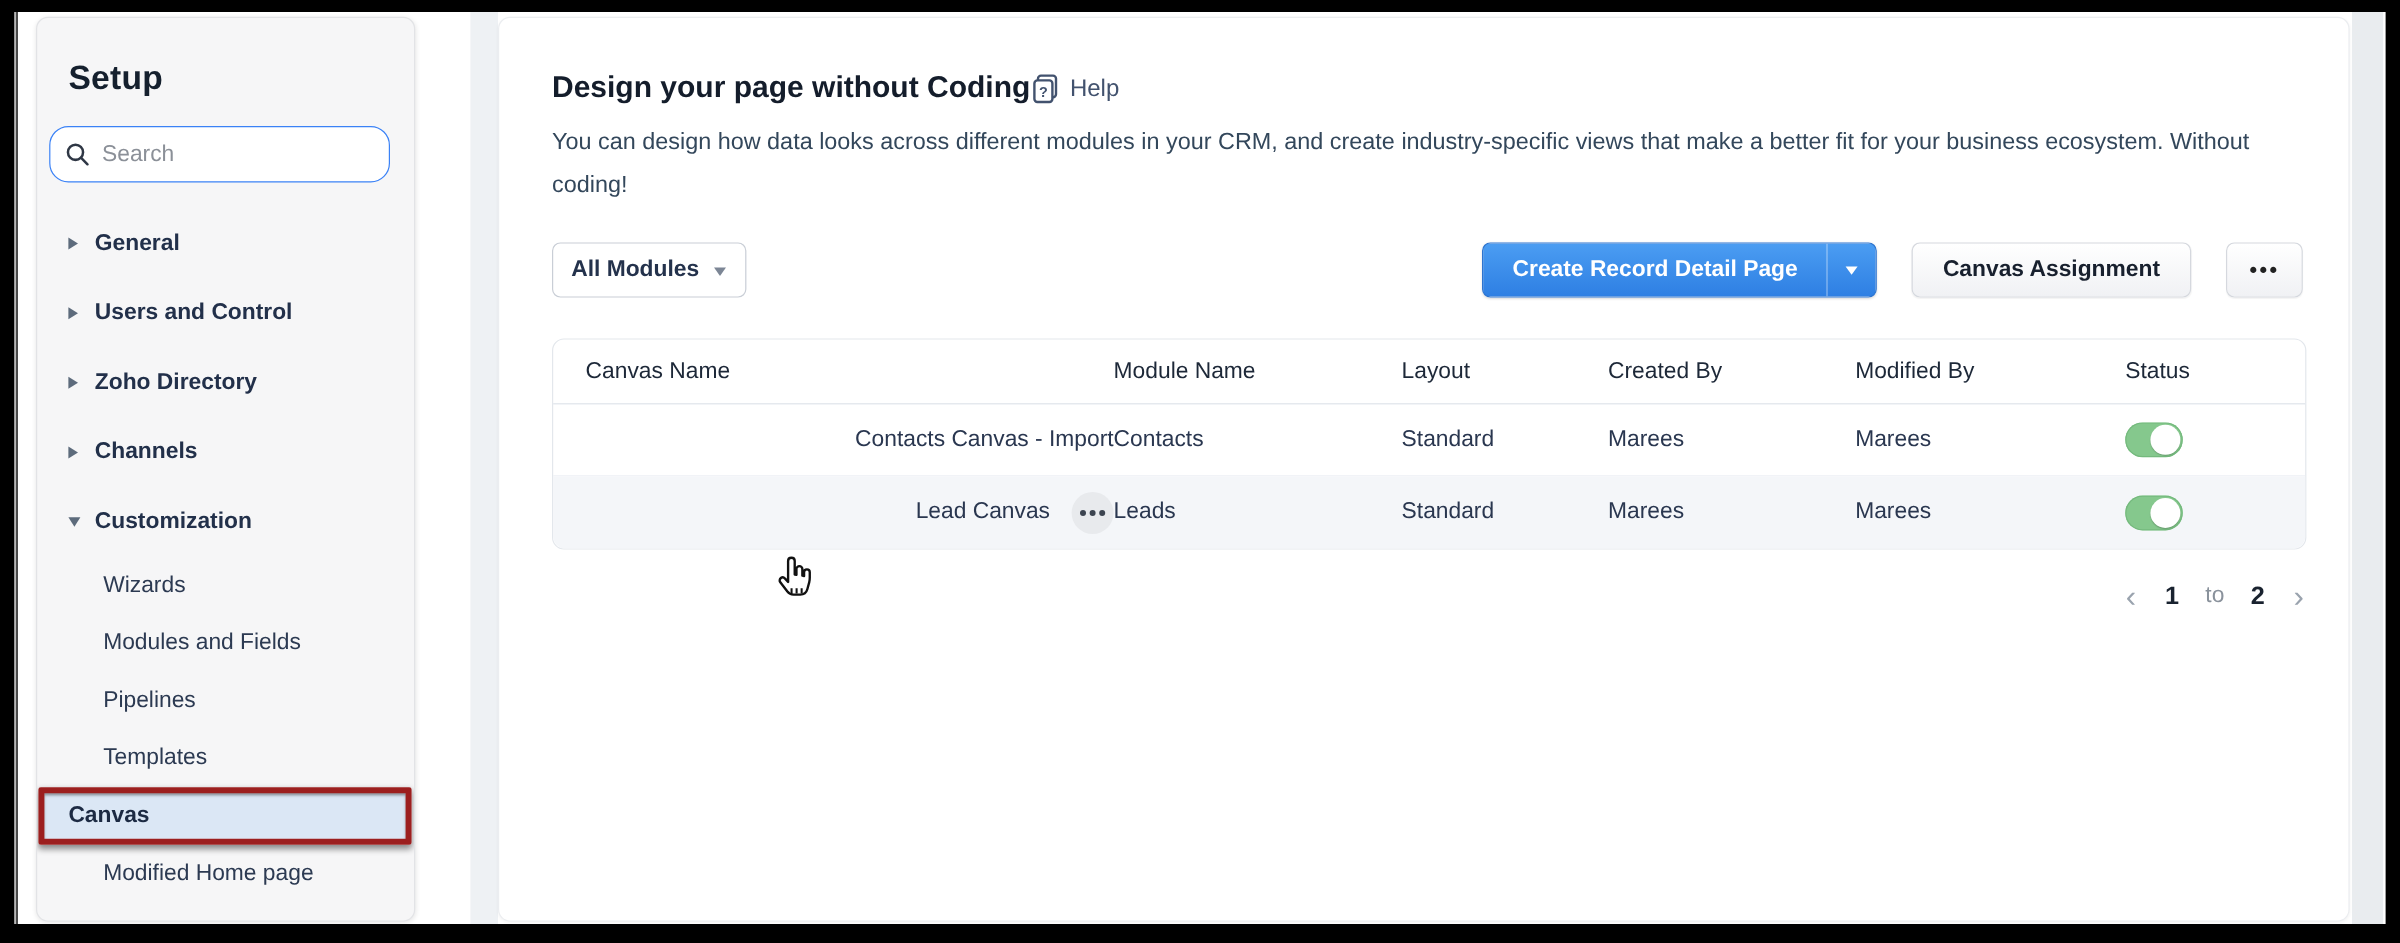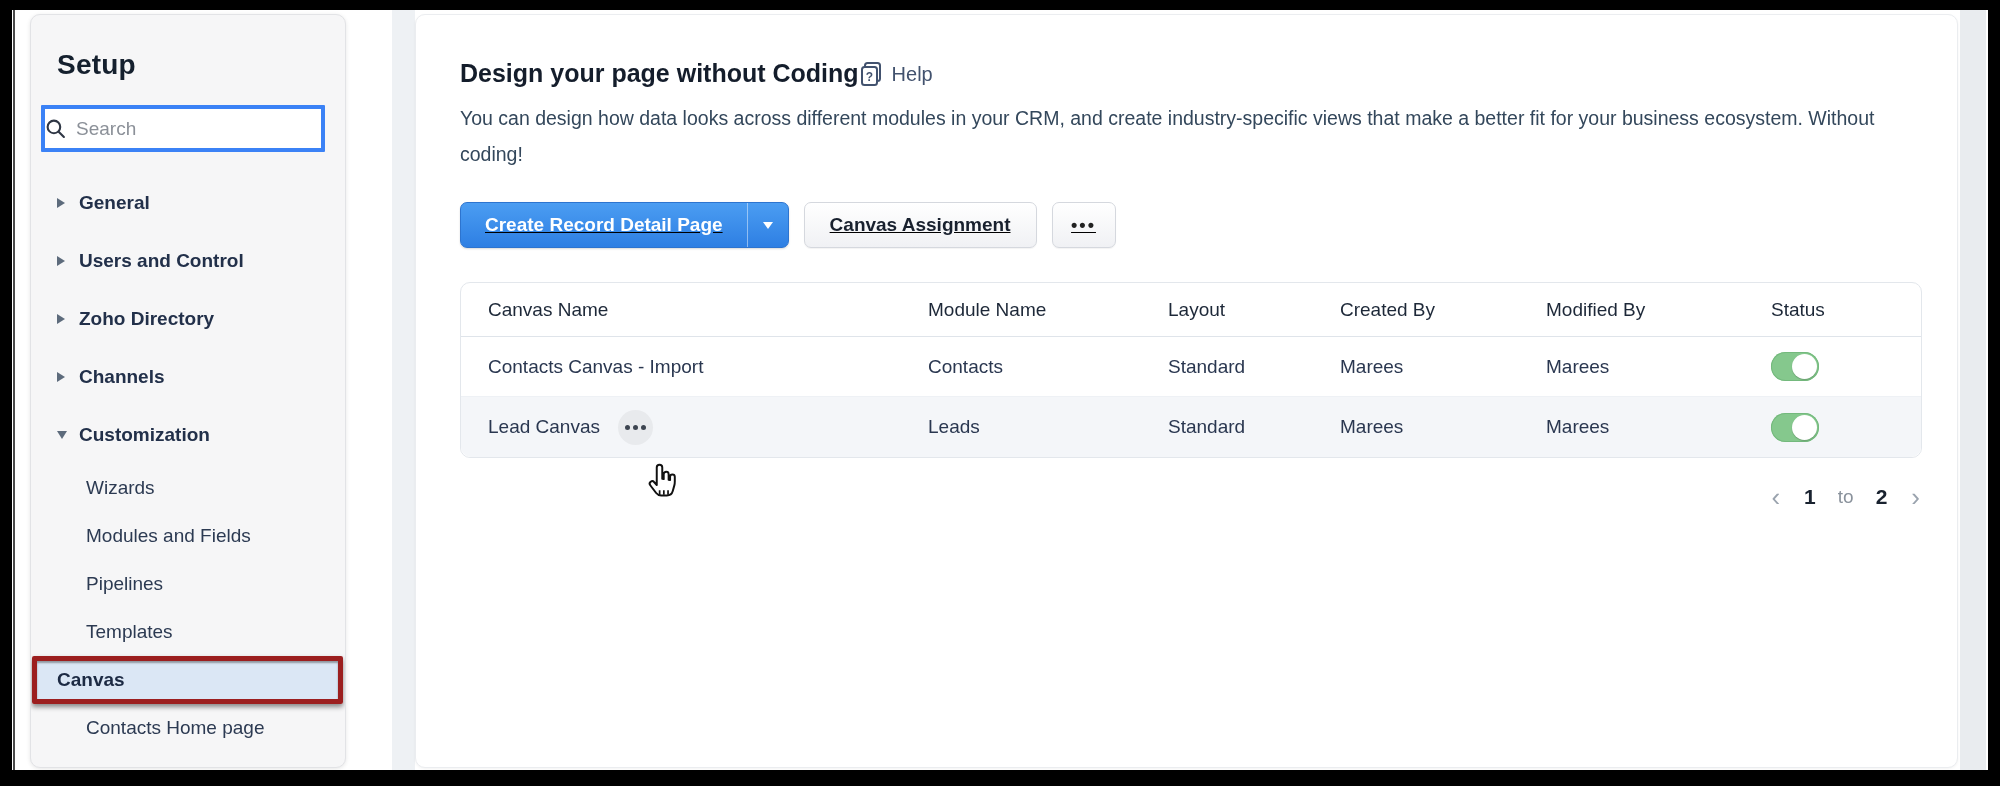--- a/index.html
+++ b/index.html
@@ -11,21 +11,21 @@
   .page-edge-line { position:absolute; left:1px; top:0; bottom:0; width:2px; background:#4a4a4a; }
   .gutter-mid   { position:absolute; left:380px; top:0; bottom:0; width:23px; background:#eef1f4; }
   .gutter-right { position:absolute; right:2px; top:0; bottom:0; width:26px; background:#e9ecef; }
 
   
   .sidebar { position:absolute; left:18px; top:4px; width:316px; bottom:2px;
              background:#f6f6f7; border:1px solid #e2e3e6; border-radius:10px;
              box-shadow:0 1px 4px rgba(0,0,0,.10); padding:34px 0 0 0; overflow:hidden; }
   .sidebar-title { font-size:28px; font-weight:bold; color:#15202e; margin:0 0 24px 26px; letter-spacing:.2px; }
   .search-box { display:flex; align-items:center; gap:10px; margin:0 20px 0 10px; height:47px;
-                background:#fff; border:4px solid #3b82f6; border-radius:1px; padding:0 0; }
+                background:#fff; border:1px solid #3b82f6; border-radius:16px; padding:0 12px; }
   .search-box input { border:none; outline:none; font-size:19px; color:#333; width:100%;
                       font-family:"Liberation Sans", sans-serif; background:transparent; }
   .search-box input::placeholder { color:#8b9098; }
 
   .nav { margin-top:22px; }
   .nav-item { display:flex; align-items:center; height:58px; padding-left:26px; cursor:pointer; }
   .nav-item .arrow { width:22px; display:flex; align-items:center; }
   .tri-right { width:0; height:0; border-left:8px solid #5d6b7c; border-top:5px solid transparent; border-bottom:5px solid transparent; }
   .tri-down  { width:0; height:0; border-top:8px solid #5d6b7c; border-left:5px solid transparent; border-right:5px solid transparent; }
   .nav-item .lbl { font-size:19px; font-weight:bold; color:#22304a; }
@@ -50,21 +50,21 @@
   .help-link { display:flex; align-items:center; gap:9px; color:#42526e; font-size:20px; cursor:pointer; margin-top:2px; }
 
   .description { margin-top:12px; font-size:19.5px; line-height:1.85; color:#33475b; max-width:1460px; }
 
   .toolbar { margin-top:30px; display:flex; justify-content:space-between; align-items:center; }
   .module-filter { display:flex; align-items:center; gap:12px; height:46px; padding:0 16px 0 15px;
                    border:1px solid #c9ced6; border-radius:7px; background:#fff; cursor:pointer;
                    font-size:19px; font-weight:bold; color:#24324c; }
   .caret-down-gray { width:0; height:0; border-top:7px solid #7c8695; border-left:5.5px solid transparent; border-right:5.5px solid transparent; margin-top:2px; }
 
-  .toolbar-right { display:flex; gap:15px;text-decoration:underline; }
+  .toolbar-right { display:flex; gap:29px; }
   .split-btn { display:flex; align-items:stretch; height:46px; border-radius:7px; overflow:hidden;
                background:linear-gradient(#4b9df2,#2e7fe3); border:1px solid #2d74cf;
                box-shadow:0 1px 2px rgba(0,0,0,.15); cursor:pointer; }
   .split-main { display:flex; align-items:center; padding:0 24px; color:#fff; font-size:19px; font-weight:bold; }
   .split-divider { width:1px; background:rgba(255,255,255,.45); }
   .split-caret { width:40px; display:flex; align-items:center; justify-content:center; }
   .caret-down-white { width:0; height:0; border-top:7px solid #fff; border-left:5.5px solid transparent; border-right:5.5px solid transparent; }
 
   .gray-btn { height:46px; display:flex; align-items:center; justify-content:center; padding:0 25px;
               background:linear-gradient(#ffffff,#f0f1f4); border:1px solid #d5d8de; border-radius:7px;
@@ -73,21 +73,21 @@
 
   
   .table { margin-top:34px; border:1px solid #e3e7ec; border-radius:10px; width:1462px; background:#fff; }
   .tr { display:grid; grid-template-columns:467px 240px 172px 206px 225px 1fr; align-items:center; }
   .tr > div:first-child { padding-left:27px; }
   .thead { height:54px; border-bottom:1px solid #dfe4ea; font-size:19px; color:#1d2838; }
   .trow  { height:60px; font-size:19px; color:#2a3750; }
   .trow-1 { border-bottom:1px solid #eef1f5; }
   .trow-2 { background:#f4f6f9; border-radius:0 0 10px 10px; }
 
-  .canvas-cell { display:flex; align-items:center; gap:18px; }
+  .canvas-cell { display:flex; align-items:center; gap:18px;justify-content:flex-end; }
   .row-more { width:35px; height:35px; border-radius:50%; background:#e8eaed; border:none; cursor:pointer;
               display:flex; align-items:center; justify-content:center; gap:3px; }
   .row-more i { width:5px; height:5px; border-radius:50%; background:#3c4450; }
 
   .toggle { width:48px; height:29px; border-radius:15px; background:#85c88d; position:relative;
             cursor:pointer; box-shadow:inset 0 0 0 1px #74b97d; }
   .toggle .knob { position:absolute; right:2px; top:2px; width:25px; height:25px; border-radius:50%;
             background:#fff; box-shadow:0 1px 1px rgba(0,0,0,.2); }
 
   .pagination { width:1462px; display:flex; justify-content:flex-end; align-items:center; gap:22px;
@@ -167,21 +167,21 @@
         <div class="sub-item">Wizards</div>
         <div class="sub-item">Modules and Fields</div>
         <div class="sub-item">Pipelines</div>
         <div class="sub-item">Templates</div>
 
         <div class="sub-item-active-wrap">
           <div class="sub-item-active">Canvas</div>
           <div class="annotation-box-side"></div>
         </div>
 
-        <div class="sub-item">Contacts Home page</div>
+        <div class="sub-item">Modified Home page</div>
       </div>
     </div>
 
     <div class="main-card">
 
       <div class="head-row">
         <div class="page-title">Design your page without Coding</div>
         <div class="help-link">
           <span style="display:flex;">
             <svg width="24" height="26" viewBox="0 0 24 26">
@@ -190,20 +190,24 @@
               <text x="10.5" y="20" text-anchor="middle" font-size="12" font-weight="bold" fill="#42526e" font-family="Liberation Sans, sans-serif">?</text>
             </svg>
           </span>
           <span>Help</span>
         </div>
       </div>
 
       <div class="description">You can design how data looks across different modules in your CRM, and create industry-specific views that make a better fit for your business ecosystem. Without coding!</div>
 
       <div class="toolbar">
+        <div class="module-filter">
+          <span>All Modules</span>
+          <i class="caret-down-gray"></i>
+        </div>
         <div class="toolbar-right">
           <div class="split-btn">
             <div class="split-main">Create Record Detail Page</div>
             <div class="split-divider"></div>
             <div class="split-caret">
               <i class="caret-down-white"></i>
             </div>
           </div>
           <button class="gray-btn">Canvas Assignment</button>
           <button class="gray-btn more-btn">•••</button>

